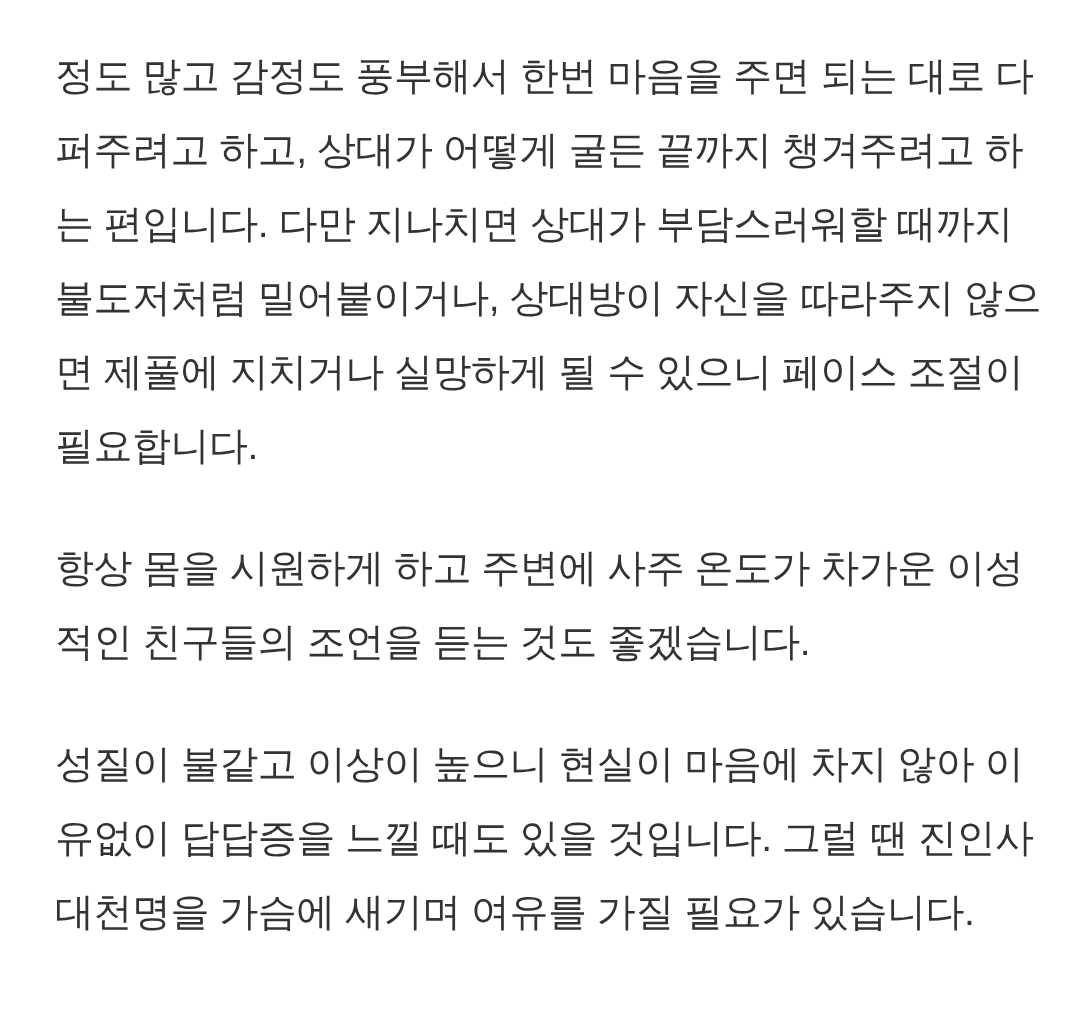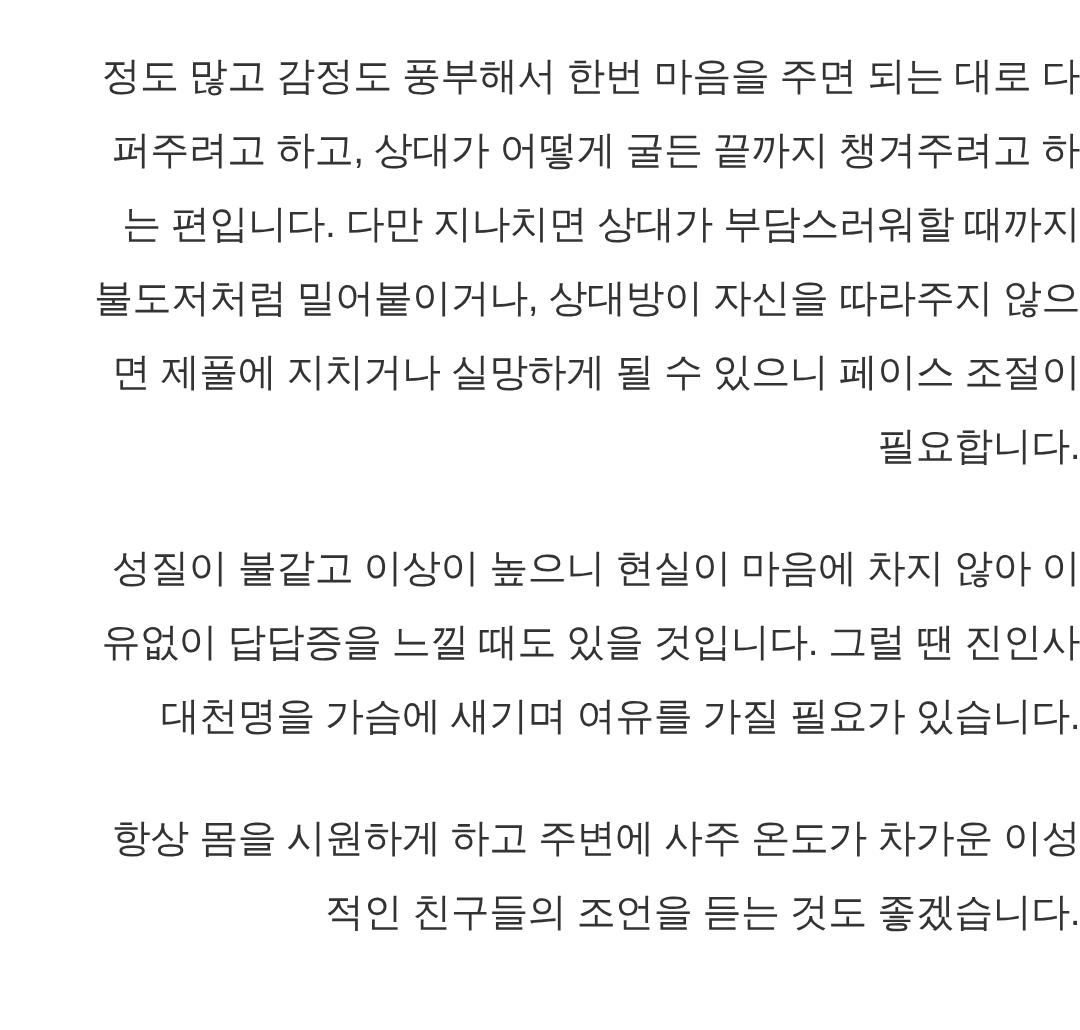--- a/index.html
+++ b/index.html
@@ -10,21 +10,20 @@
   body {
     width: 1080px;
     height: 1030px;
     overflow: hidden;
     font-family: "Liberation Sans", sans-serif;
   }
   .article-body {
     box-sizing: border-box;
     padding: 39px 0 0 55px;
     width: 1080px;
-    text-align: right;
   }
   .paragraph {
     margin: 0 0 48px 0;
     font-size: 39px;
     line-height: 74px;
     letter-spacing: -0.5px;
     color: #333333;
     white-space: pre; 
     font-weight: 400;
   }
@@ -32,18 +31,18 @@
 </head>
 <body>
 
 <div class="article-body">
   <p class="paragraph">정도 많고 감정도 풍부해서 한번 마음을 주면 되는 대로 다
 퍼주려고 하고, 상대가 어떻게 굴든 끝까지 챙겨주려고 하
 는 편입니다. 다만 지나치면 상대가 부담스러워할 때까지
 불도저처럼 밀어붙이거나, 상대방이 자신을 따라주지 않으
 면 제풀에 지치거나 실망하게 될 수 있으니 페이스 조절이
 필요합니다.</p>
+  <p class="paragraph">항상 몸을 시원하게 하고 주변에 사주 온도가 차가운 이성
+적인 친구들의 조언을 듣는 것도 좋겠습니다.</p>
   <p class="paragraph">성질이 불같고 이상이 높으니 현실이 마음에 차지 않아 이
 유없이 답답증을 느낄 때도 있을 것입니다. 그럴 땐 진인사
 대천명을 가슴에 새기며 여유를 가질 필요가 있습니다.</p>
-  <p class="paragraph">항상 몸을 시원하게 하고 주변에 사주 온도가 차가운 이성
-적인 친구들의 조언을 듣는 것도 좋겠습니다.</p>
 </div>
 
 </body></html>

